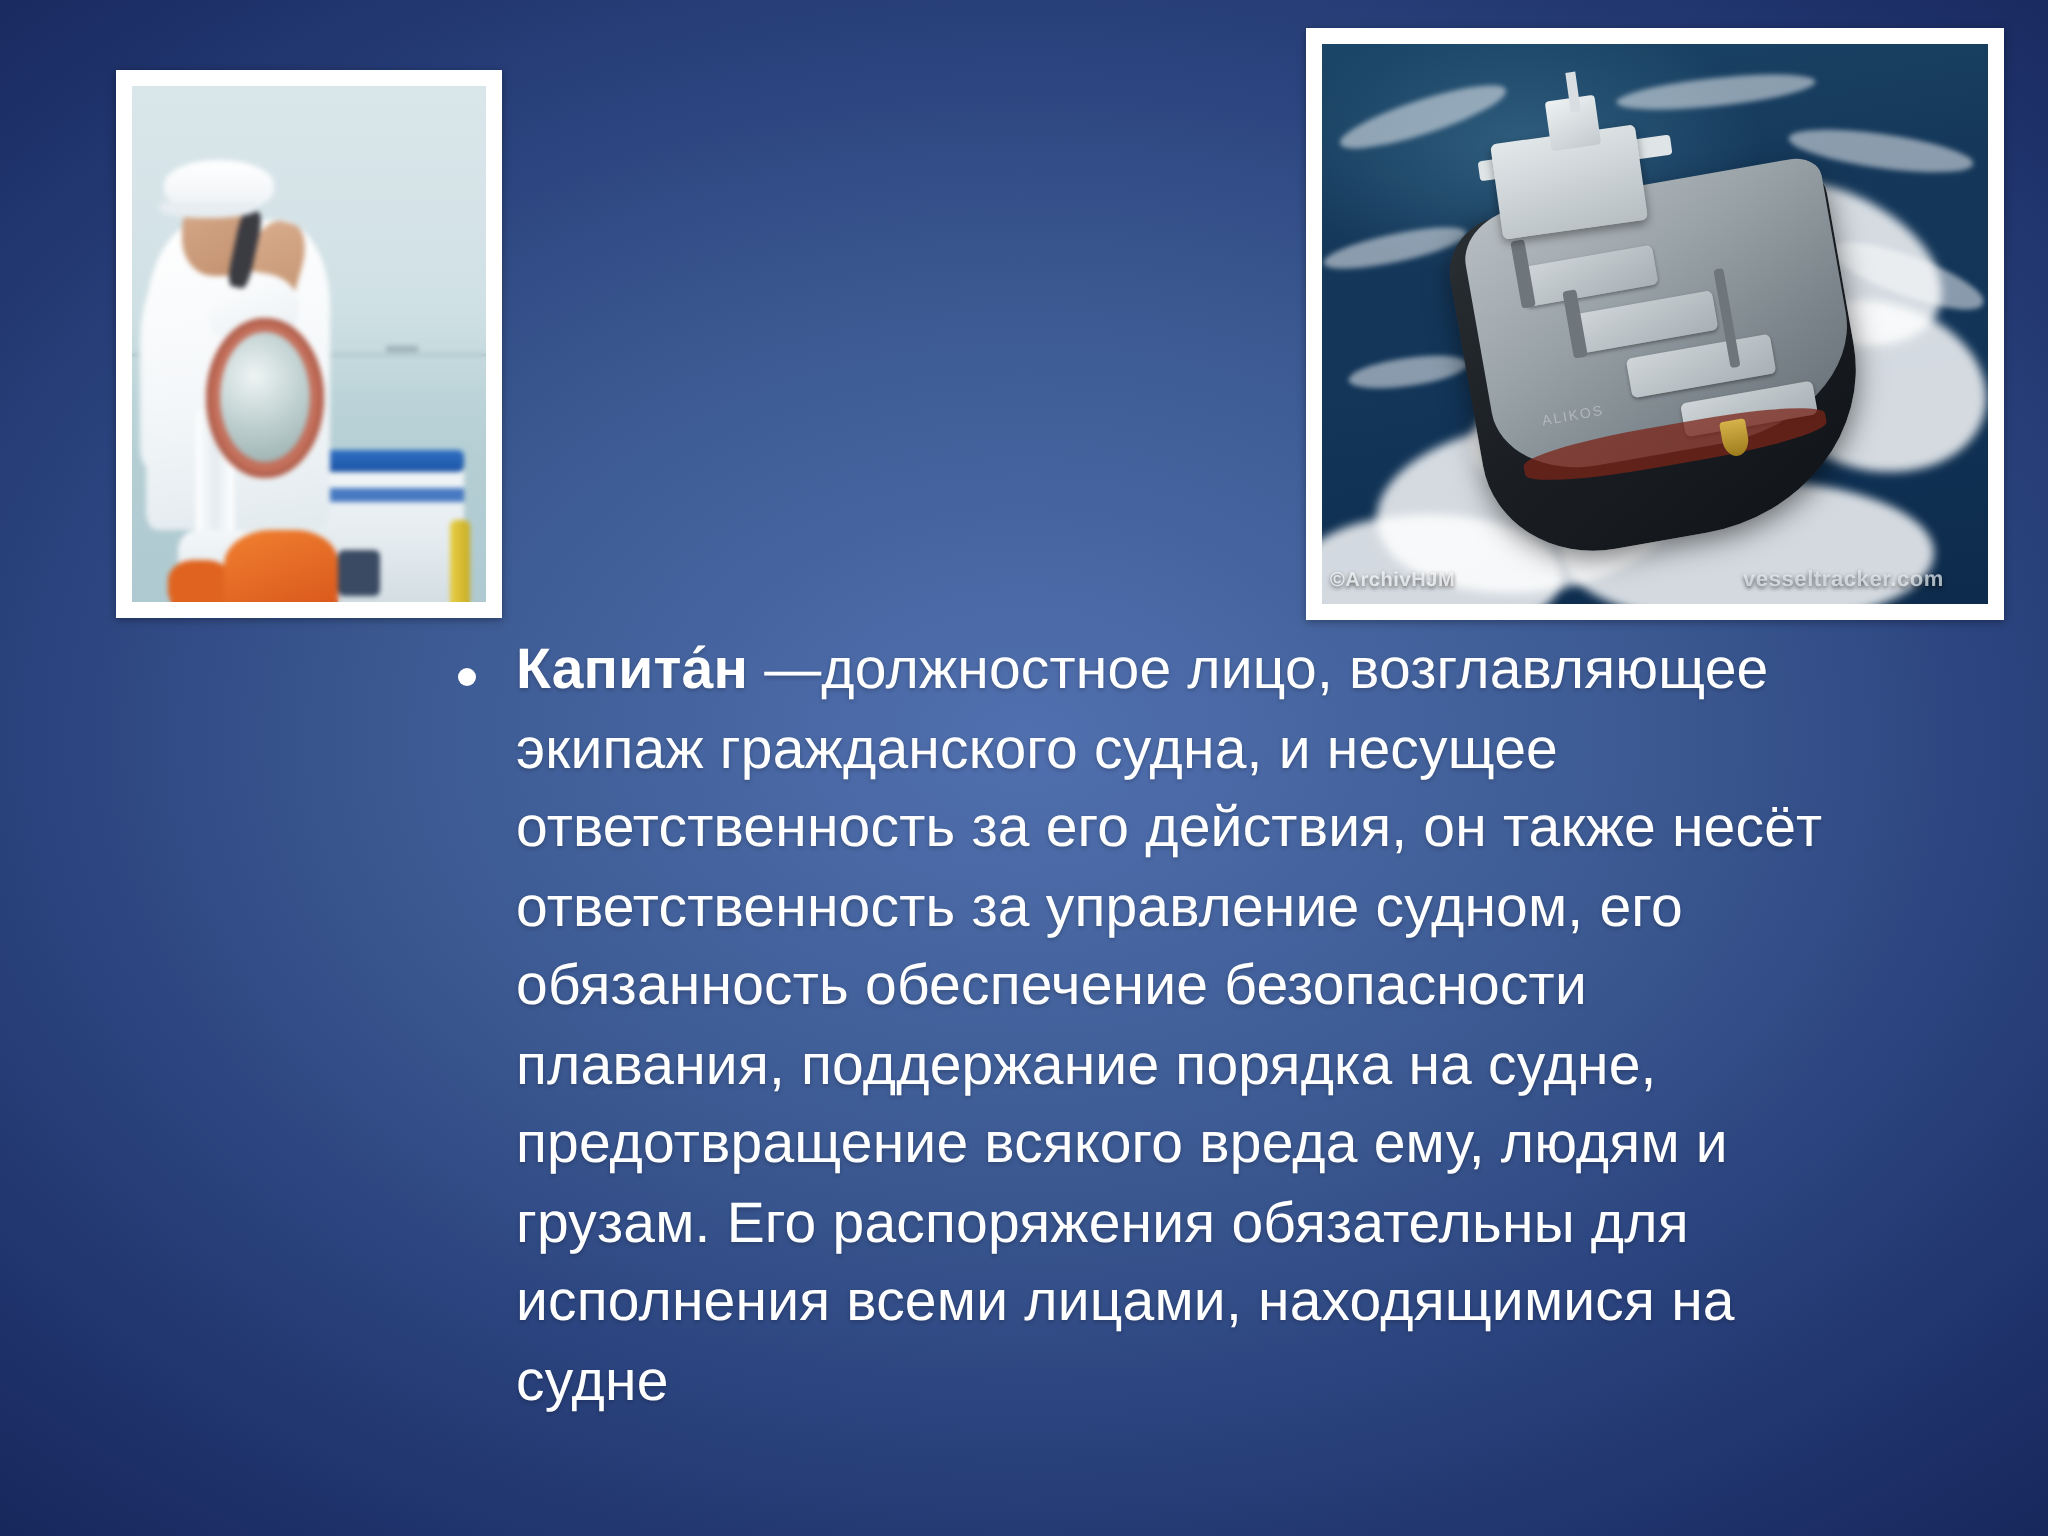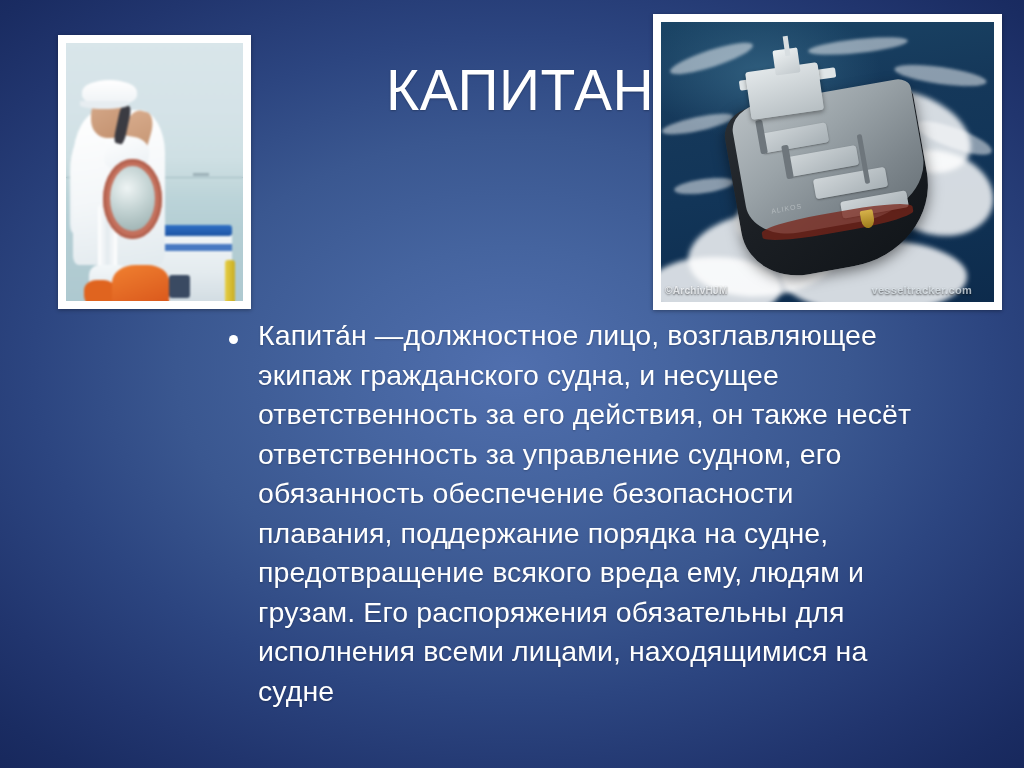--- a/index.html
+++ b/index.html
@@ -349,21 +349,21 @@
   }
   .bullet-text {
     flex:1 1 auto;
     color:#ffffff;
     font-size:28.5px;
     line-height:39.5px;
     letter-spacing:0.1px;
     text-shadow:0 1px 2px rgba(0,0,0,0.22);
     white-space:pre-line;
   }
-  .bullet-text b { font-weight:normal; }
+  .bullet-text b { font-weight:bold; }
 </style>
 </head>
 <body>
 
 <div id="slide">
 
   <div class="photo-frame" id="photo-captain">
     <div class="photo-inner">
       <div class="cap-sky"></div>
       <div class="cap-horizon"></div>
@@ -428,21 +428,20 @@
       <div class="ship-mast"></div>
       <div class="ship-boot"></div>
       <div class="ship-crest"></div>
       <div class="ship-name">ALIKOS</div>
 
       <div class="watermark" id="wm-left">©ArchivHJM</div>
       <div class="watermark" id="wm-right">vesseltracker.com</div>
     </div>
   </div>
 
-  <h1 id="slide-title">КАПИТАН</h1>
 
   <div id="body-block">
     <div class="bullet-row">
       <div class="bullet-dot"><i></i></div>
       <p class="bullet-text"><b>Капита́н</b><span> —должностное лицо, возглавляющее экипаж гражданского судна, и несущее ответственность за его действия, он также несёт ответственность за управление судном, его обязанность обеспечение безопасности плавания, поддержание порядка на судне, предотвращение всякого вреда ему, людям и грузам. Его распоряжения обязательны для исполнения всеми лицами, находящимися на судне</span></p>
     </div>
   </div>
 
 </div>
 

